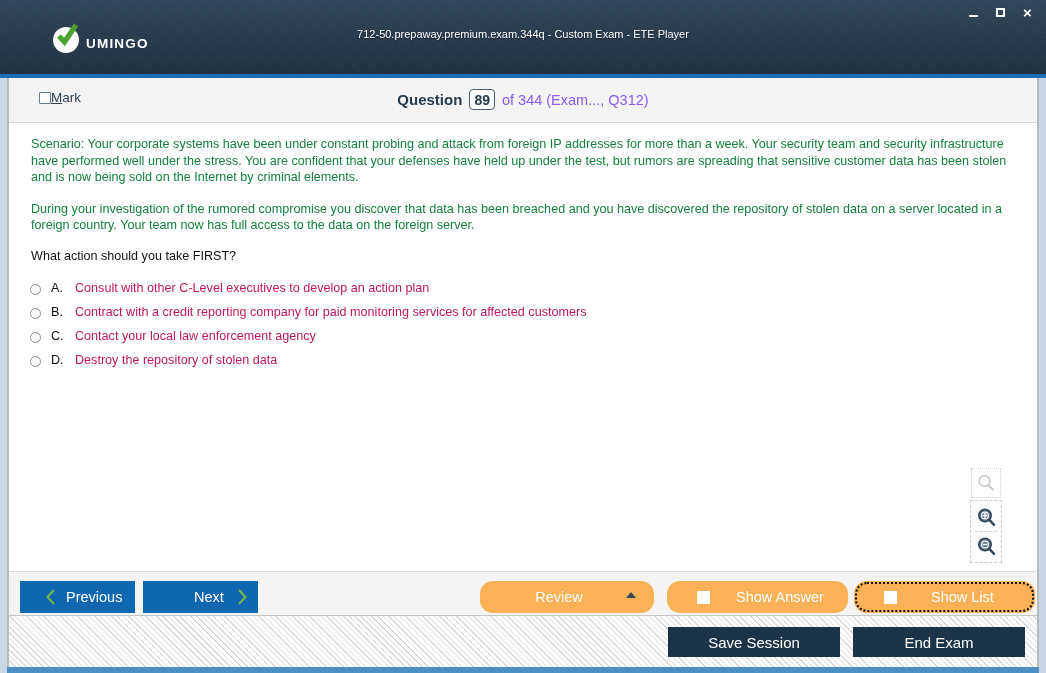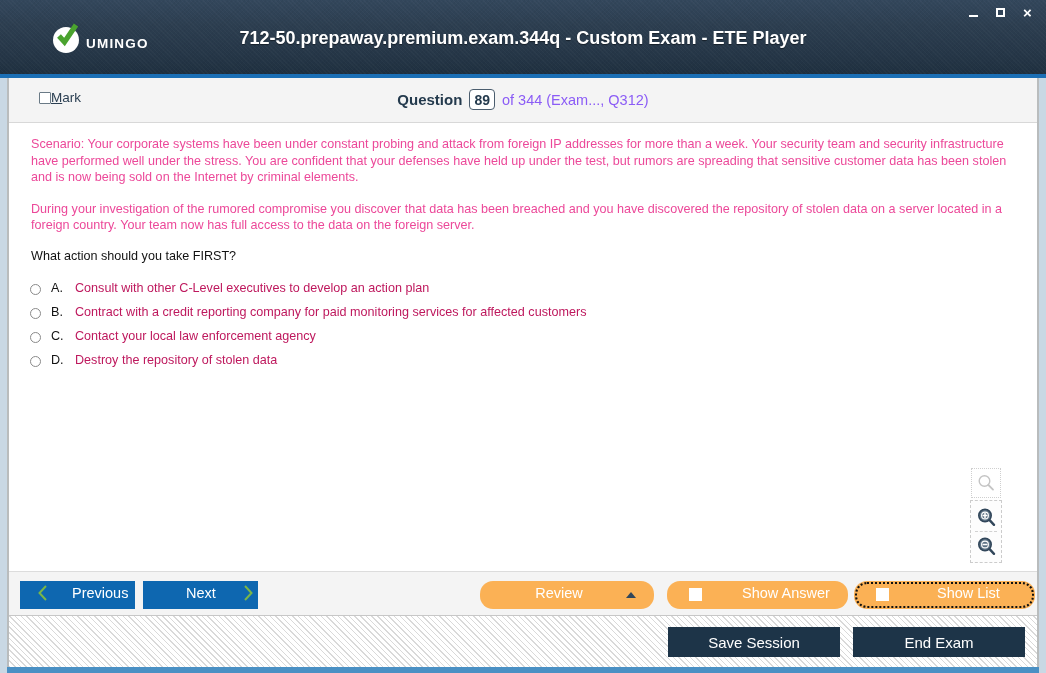--- a/index.html
+++ b/index.html
@@ -127,22 +127,22 @@
     margin-left: -1px;
     padding-top: 6px;
   }
 
   .title-text {
     position: absolute;
     left: 0; top: 28px;
     width: 1046px;
     text-align: center;
     color: #ffffff;
-    font-size: 18px;
-    font-weight: bold;
+    font-size: 11px;
+    font-weight: normal;
     z-index: 3;
     text-shadow: 0 1px 1px rgba(0,0,0,0.45);
   }
 
   
   .qheader {
     position: absolute;
     left: 9px; top: 78px;
     width: 1028px;
     height: 45px;
@@ -216,21 +216,21 @@
     width: 1028px;
     height: 448px;
     background: #ffffff;
     overflow: hidden;
   }
   .scenario {
     margin: 0;
     padding: 13px 22px 0 22px;
     font-size: 12.6px;
     line-height: 16.6px;
-    color: #ec4899;
+    color: #15803d;
   }
   .scenario p { margin: 0 0 15px 0; }
   .prompt {
     margin: 0;
     padding: 0 22px 0 22px;
     font-size: 12.6px;
     color: #121212;
   }
   .options {
     margin: 0;
@@ -316,23 +316,22 @@
   }
   .btn {
     position: absolute;
     box-sizing: border-box;
     border: none;
     font-family: "Liberation Sans", sans-serif;
     font-size: 14.5px;
     color: #ffffff;
     cursor: default;
     display: flex;
-    align-items: flex-end;
-    padding: 8px;
-    gap: 14px;
+    align-items: center;
+    padding: 16px;
   }
   .btn-blue { background: #0e67b0; }
   .btn-orange { background: #fbb155; border-radius: 13px; }
 
   .btn-prev {
     left: 11px; top: 9px;
     width: 115px; height: 28px;
     justify-content: flex-start;
   }
   .btn-prev .chev { margin-left: 9px; }

